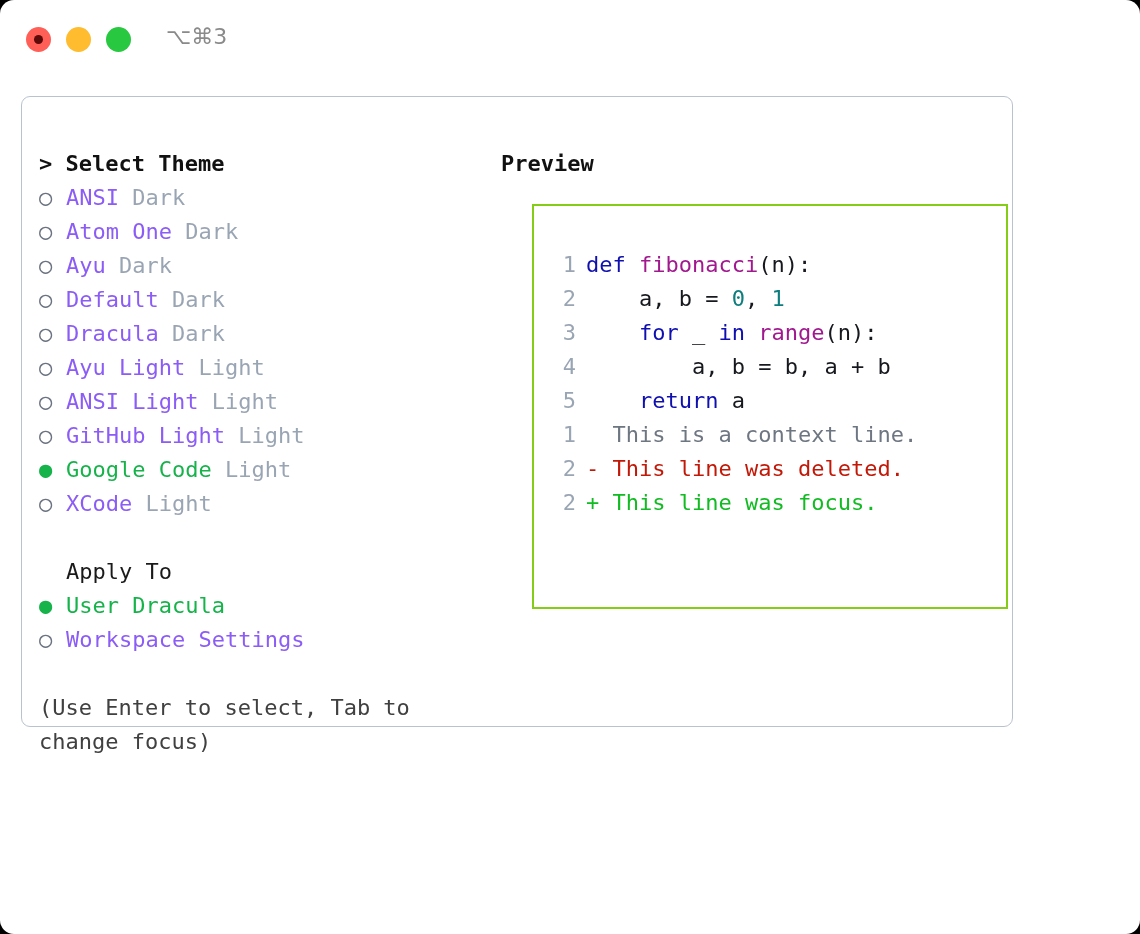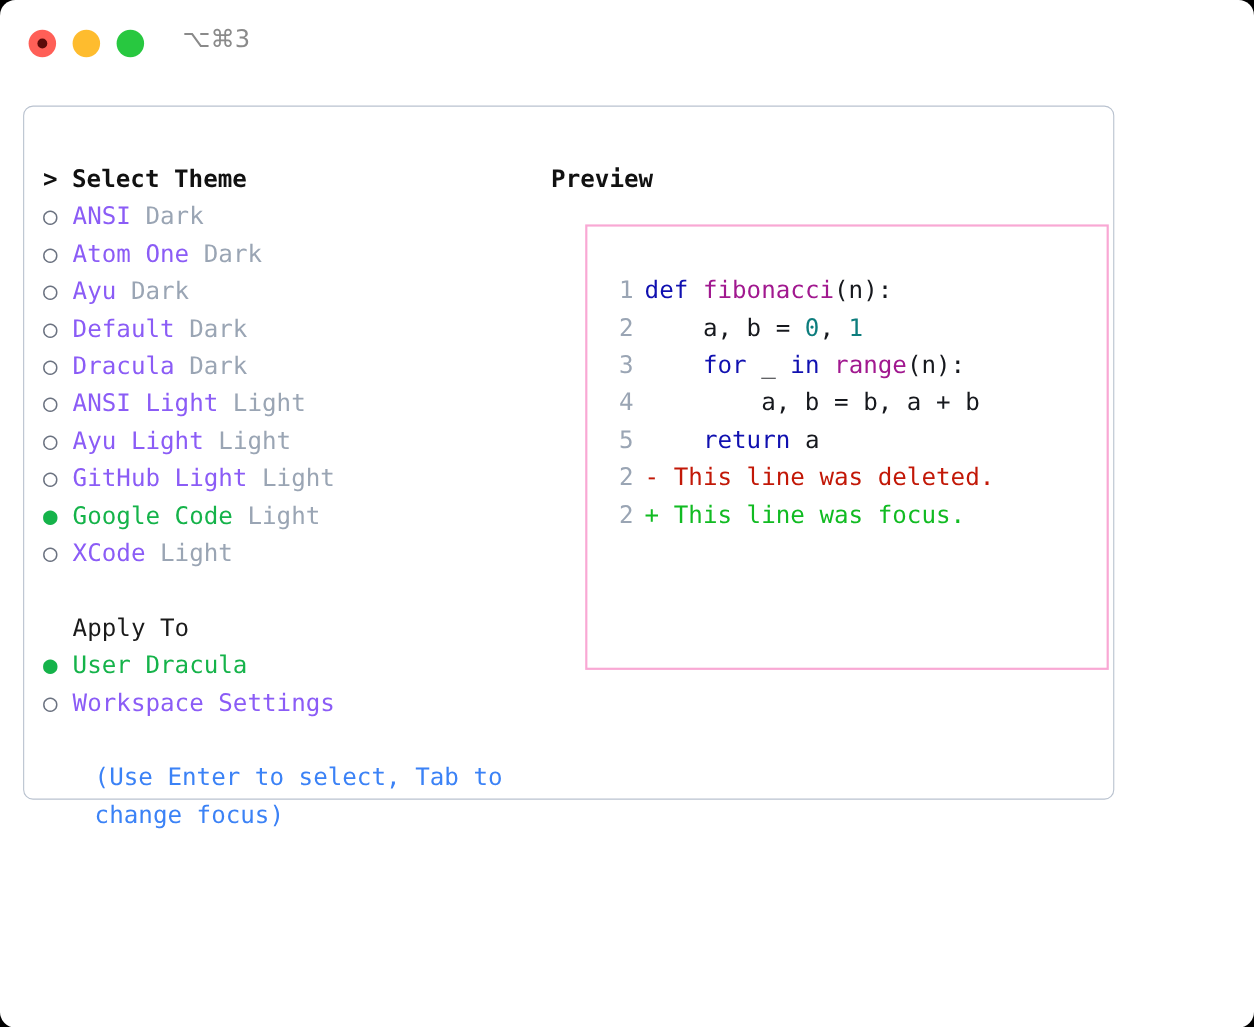--- a/index.html
+++ b/index.html
@@ -121,35 +121,34 @@
   .option-row.selected .opt-label { color: #15b34a; }
   .opt-label { color: #8b5cf6; }
   .opt-category { color: #9aa5b4; }
 
   .spacer-row { height: 34px; }
 
   #hint-text {
     margin-top: 34px;
     font-size: 22px;
     line-height: 34px;
-    color: #3b82f6;
+    color: #404040;
     width: 420px;
     white-space: pre-wrap;
-    margin-left: 47px;
   }
 
   
   #preview-box {
     position: absolute;
     left: 31px;
     top: 57px;
     width: 476px;
     height: 405px;
     box-sizing: border-box;
-    border: 2px solid #f9a8d4;
+    border: 2px solid #84cc16;
     background: #ffffff;
   }
   #code-area {
     position: absolute;
     left: 20px;
     top: 42px;
     font-size: 22px;
     line-height: 34px;
     white-space: pre;
   }
@@ -196,22 +195,22 @@
     <div id="theme-column">
 
       <div class="section-heading">&gt; Select Theme</div>
 
       <div id="theme-list">
           <div class="option-row"><span class="marker">○</span><span class="opt-label">ANSI</span> <span class="opt-category">Dark</span></div>
           <div class="option-row"><span class="marker">○</span><span class="opt-label">Atom One</span> <span class="opt-category">Dark</span></div>
           <div class="option-row"><span class="marker">○</span><span class="opt-label">Ayu</span> <span class="opt-category">Dark</span></div>
           <div class="option-row"><span class="marker">○</span><span class="opt-label">Default</span> <span class="opt-category">Dark</span></div>
           <div class="option-row"><span class="marker">○</span><span class="opt-label">Dracula</span> <span class="opt-category">Dark</span></div>
+          <div class="option-row"><span class="marker">○</span><span class="opt-label">Ayu Light</span> <span class="opt-category">Light</span></div>
           <div class="option-row"><span class="marker">○</span><span class="opt-label">ANSI Light</span> <span class="opt-category">Light</span></div>
-          <div class="option-row"><span class="marker">○</span><span class="opt-label">Ayu Light</span> <span class="opt-category">Light</span></div>
           <div class="option-row"><span class="marker">○</span><span class="opt-label">GitHub Light</span> <span class="opt-category">Light</span></div>
           <div class="option-row selected"><span class="marker">●</span><span class="opt-label">Google Code</span> <span class="opt-category">Light</span></div>
           <div class="option-row"><span class="marker">○</span><span class="opt-label">XCode</span> <span class="opt-category">Light</span></div>
         </div>
 
       <div class="spacer-row"></div>
 
       <div class="plain-heading">Apply To</div>
 
       <div id="apply-to-list">
@@ -220,18 +219,18 @@
         </div>
 
       <div id="hint-text">(Use Enter to select, Tab to change focus)</div>
     </div>
 
     <div id="preview-column">
       <div class="section-heading">Preview</div>
 
       <div id="preview-box">
         <div id="code-area"><div class="code-line"><span class="lineno">1</span><span class="tok-kw">def</span><span class="tok-txt"> </span><span class="tok-fn">fibonacci</span><span class="tok-txt">(n):</span></div><div class="code-line"><span class="lineno">2</span><span class="tok-txt">    a, b = </span><span class="tok-num">0</span><span class="tok-txt">, </span><span class="tok-num">1</span></div><div class="code-line"><span class="lineno">3</span><span class="tok-txt">    </span><span class="tok-kw">for</span><span class="tok-txt"> _ </span><span class="tok-kw">in</span><span class="tok-txt"> </span><span class="tok-fn">range</span><span class="tok-txt">(n):</span></div><div class="code-line"><span class="lineno">4</span><span class="tok-txt">        a, b = b, a + b</span></div><div class="code-line"><span class="lineno">5</span><span class="tok-txt">    </span><span class="tok-kw">return</span><span class="tok-txt"> a</span></div></div>
-        <div id="diff-area"><div class="code-line"><span class="lineno">2</span><span class="diff-del">- This line was deleted.</span></div><div class="code-line"><span class="lineno">2</span><span class="diff-add">+ This line was focus.</span></div></div>
+        <div id="diff-area"><div class="code-line"><span class="lineno">1</span><span class="diff-context">  This is a context line.</span></div><div class="code-line"><span class="lineno">2</span><span class="diff-del">- This line was deleted.</span></div><div class="code-line"><span class="lineno">2</span><span class="diff-add">+ This line was focus.</span></div></div>
       </div>
     </div>
 
   </div>
 </div>
 
 </body></html>

